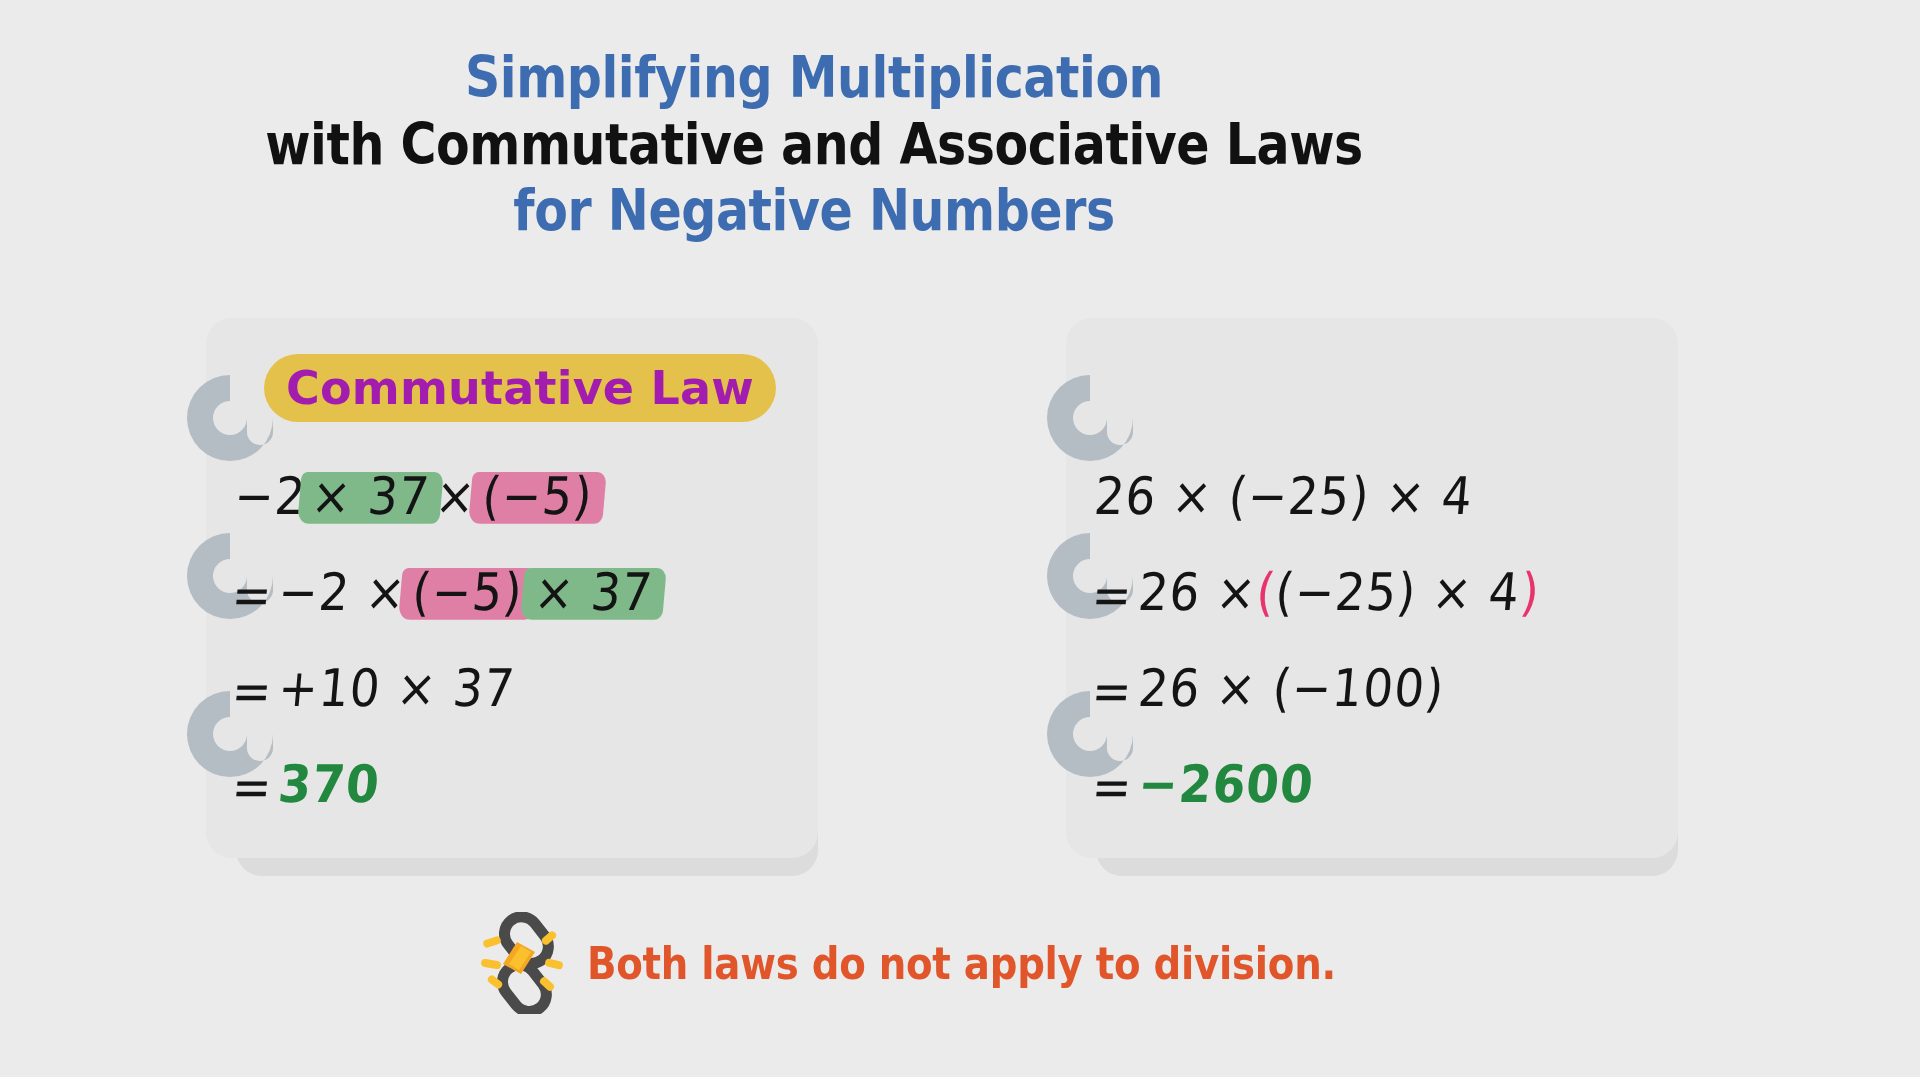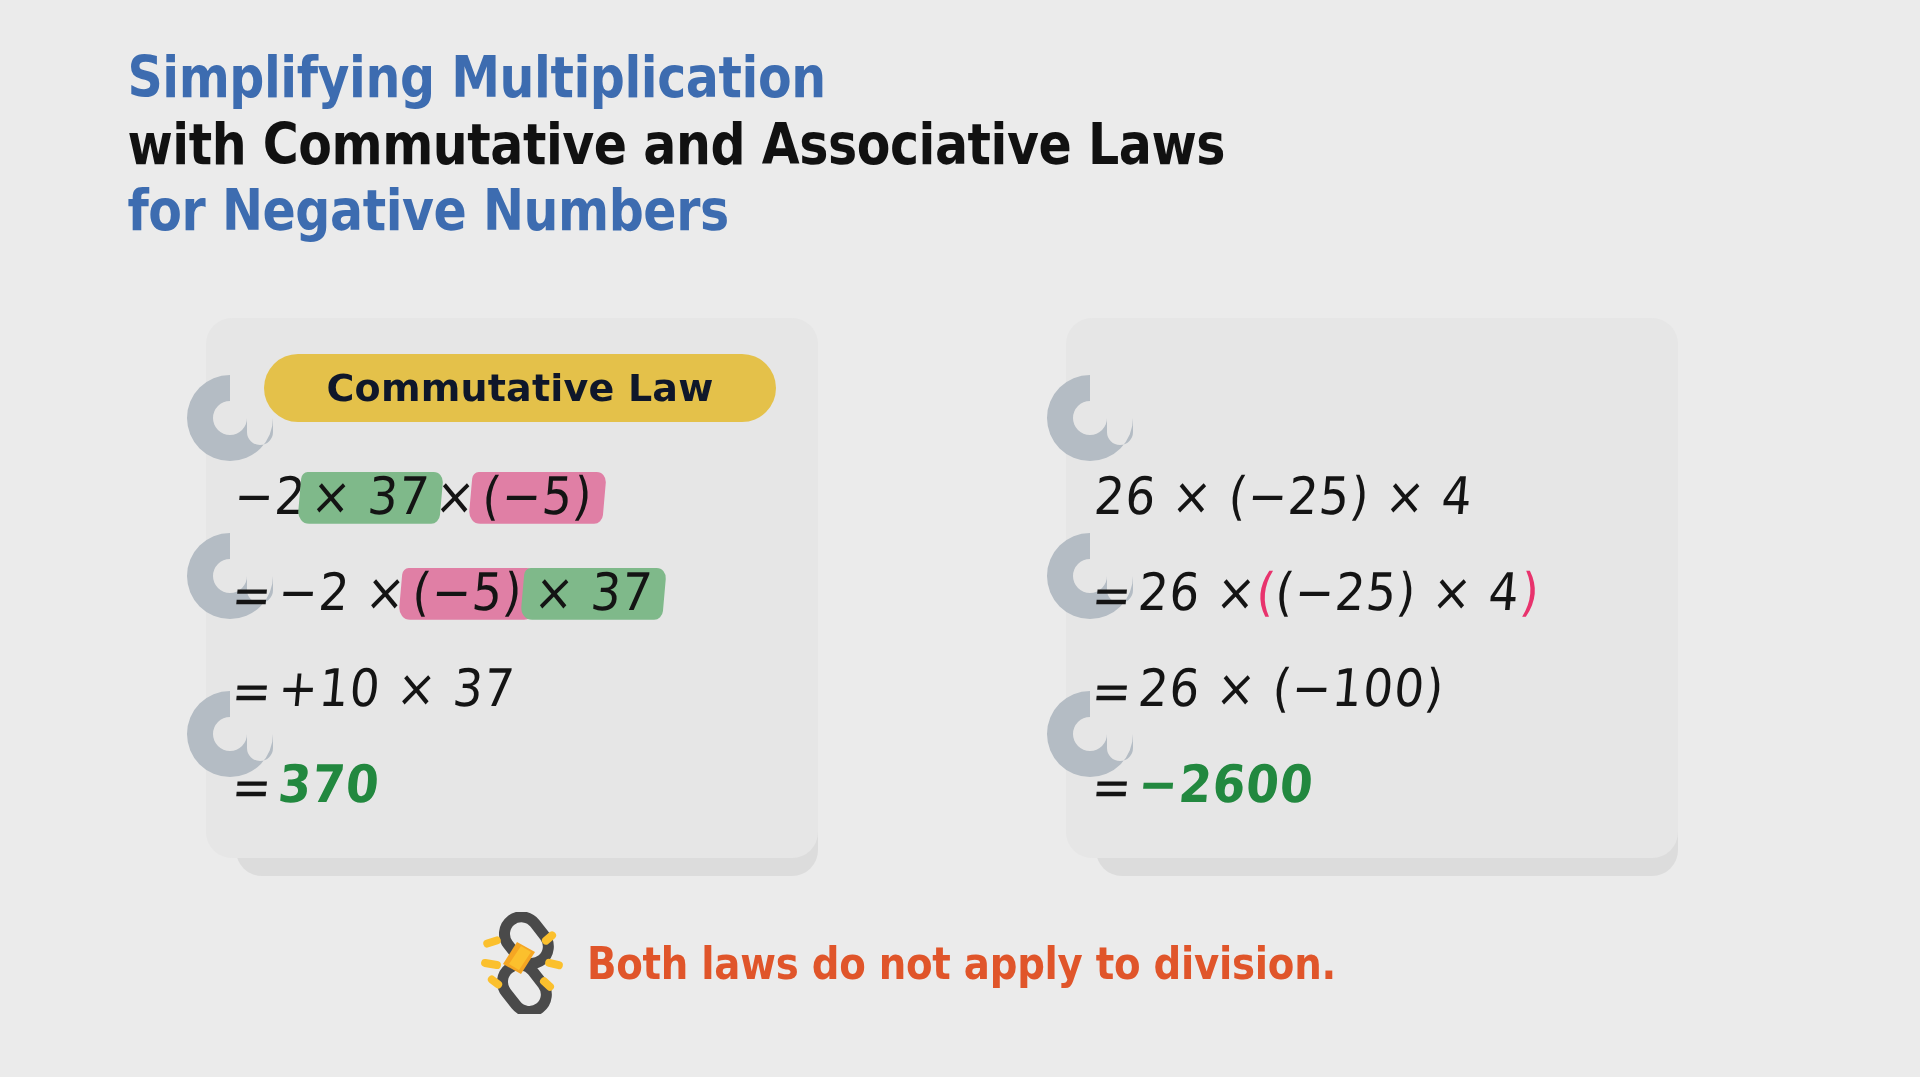--- a/index.html
+++ b/index.html
@@ -12,22 +12,23 @@
     background: #ebebeb;
     font-family: "DejaVu Sans", sans-serif;
     overflow: hidden;
     position: relative;
   }
 
   
   .title-block {
     position: absolute;
     top: 44px;
-    left: 14px;
+    left: 4px;
     width: 1620px;
+    text-align: center;
   }
   .title-line {
     font-family: "DejaVu Sans", sans-serif;
     font-weight: bold;
     letter-spacing: -0.5px;
     line-height: 1.17;
     transform: scaleX(0.86);
     transform-origin: center;
     white-space: nowrap;
   }
@@ -95,23 +96,23 @@
   .badge {
     position: absolute;
     top: 36px;
     height: 68px;
     border-radius: 34px;
     background: #e4c14a;
     display: flex;
     align-items: center;
     justify-content: center;
     font-family: "DejaVu Sans", sans-serif;
-    font-size: 38px;
+    font-size: 46px;
     font-weight: bold;
-    color: #0f172a;
+    color: #a21caf;
     letter-spacing: 0.2px;
     white-space: nowrap;
   }
   .badge-left  { left: 86px;  width: 512px; }
   .badge-right { left: 100px; width: 512px; }
 
   
   .eqs {
     position: absolute;
     top: 132px;

